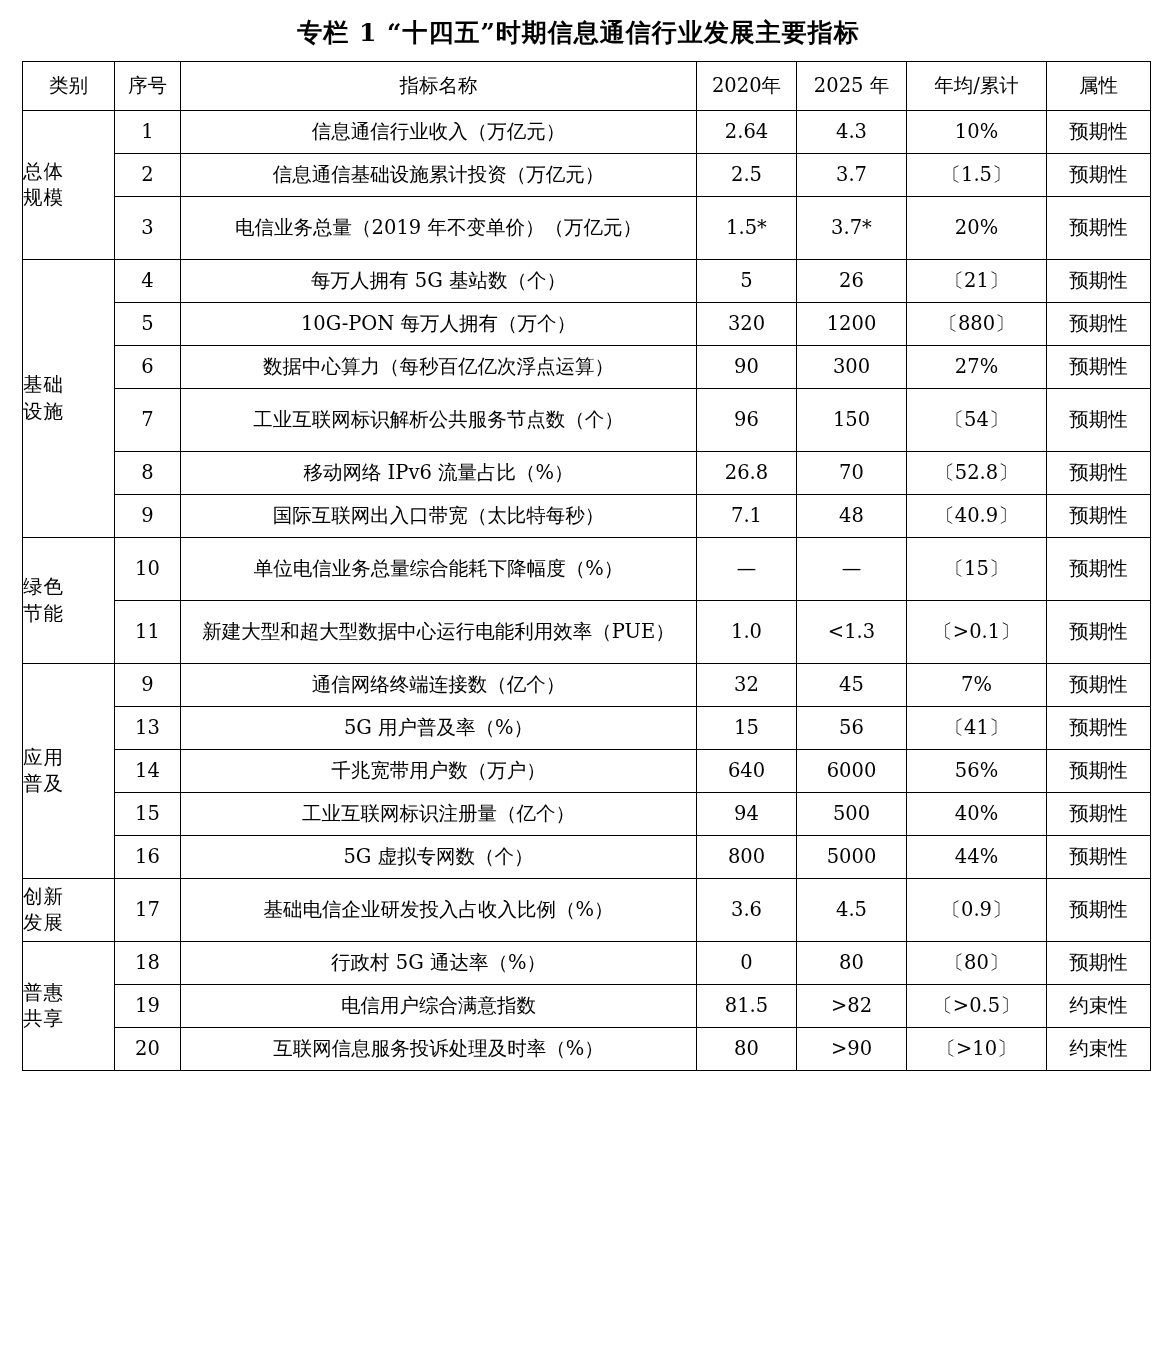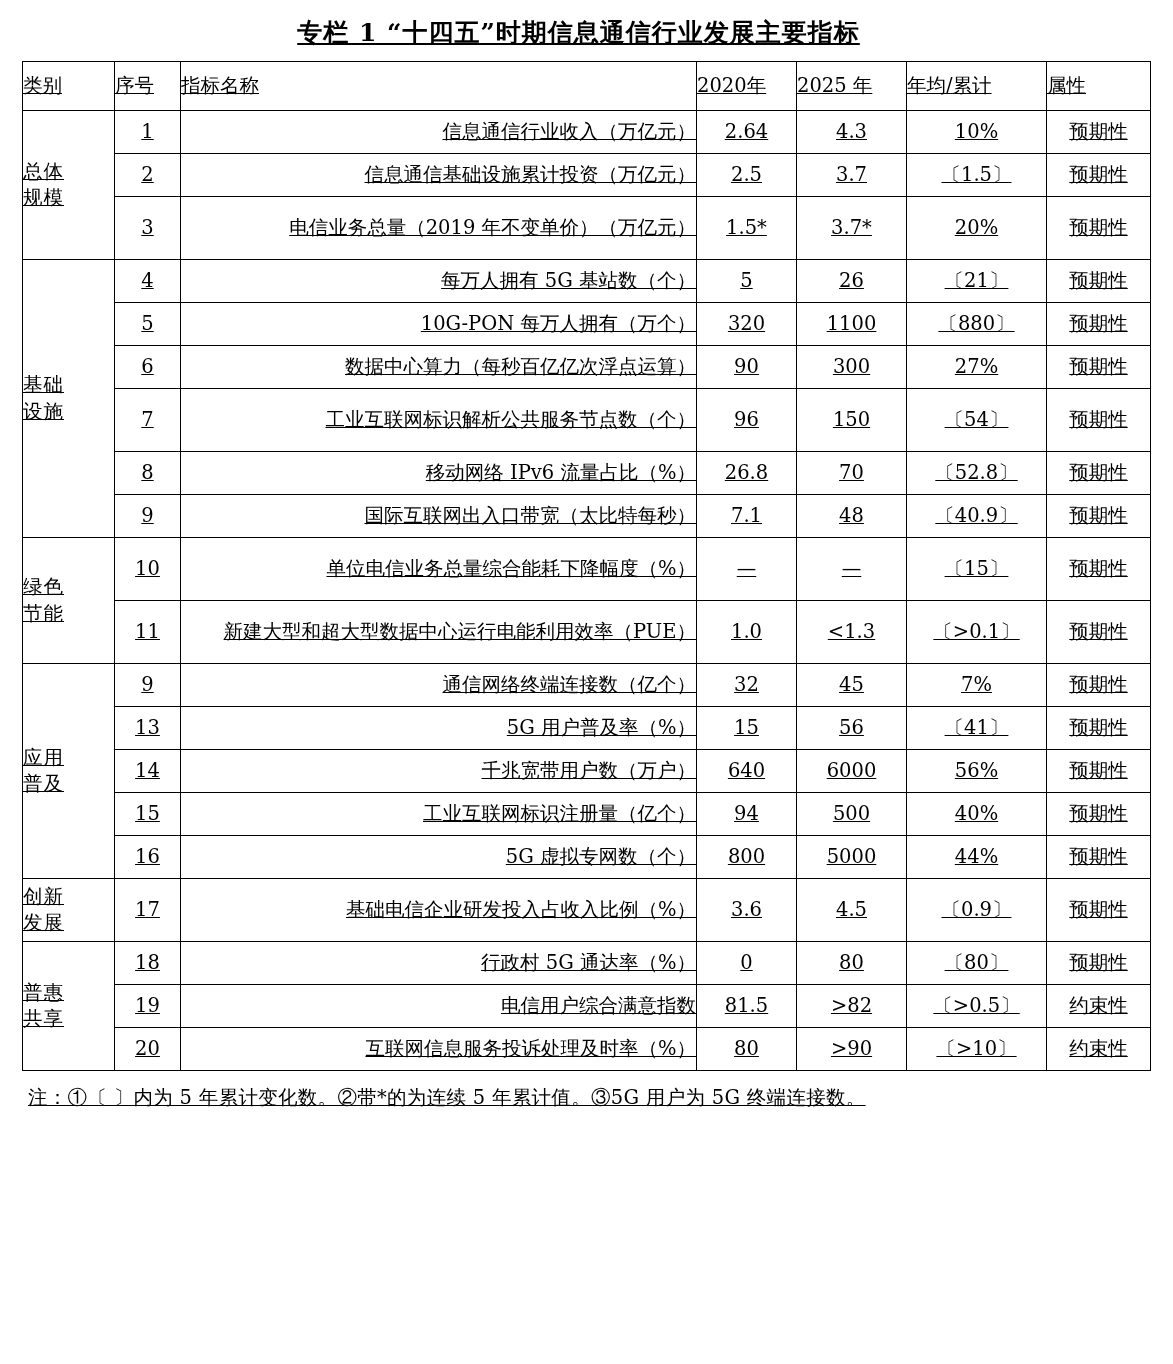--- a/index.html
+++ b/index.html
@@ -12,21 +12,20 @@
     height: 1364px;
     font-family: "DejaVu Serif", "Liberation Serif", serif;
     color: #000000;
   }
   .page {
     position: relative;
     width: 1173px;
     height: 1020px;
     box-sizing: border-box;
     padding: 10px 38px 0 22px;
-    text-decoration: underline;
   }
   .doc-title {
     text-align: center;
     font-size: 25px;
     font-weight: bold;
     letter-spacing: 1px;
     padding: 8px 0 13px 0;
     line-height: 1.2;
   }
   table.indicators {
@@ -46,34 +45,35 @@
   
   col.c-cat   { width: 92px; }
   col.c-no    { width: 66px; }
   col.c-name  { width: 516px; }
   col.c-y2020 { width: 100px; }
   col.c-y2025 { width: 110px; }
   col.c-avg   { width: 140px; }
   col.c-attr  { width: 104px; }
 
   thead td {
+    text-align: center;
     font-weight: bold;
     font-size: 21px;
     height: 48px;
   }
   td.cat {
     font-weight: bold;
     font-size: 21px;
     letter-spacing: 1px;
   }
   td.no {
     text-align: center;
   }
   td.name {
-    text-align: right;
+    text-align: center;
     padding: 5px 8px 5px 11px;
   }
   td.num, td.attr {
     text-align: center;
   }
   tr.r1 td { height: 42px; }
   tr.r2 td { height: 62px; }
 
   .note {
     font-size: 19.5px;
@@ -148,21 +148,21 @@
           <td class="name">每万人拥有 5G 基站数（个）</td>
           <td class="num">5</td>
           <td class="num">26</td>
           <td class="num">〔21〕</td>
           <td class="attr">预期性</td>
         </tr>
         <tr class="r1">
           <td class="no">5</td>
           <td class="name">10G-PON 每万人拥有（万个）</td>
           <td class="num">320</td>
-          <td class="num">1100</td>
+          <td class="num">1200</td>
           <td class="num">〔880〕</td>
           <td class="attr">预期性</td>
         </tr>
         <tr class="r1">
           <td class="no">6</td>
           <td class="name">数据中心算力（每秒百亿亿次浮点运算）</td>
           <td class="num">90</td>
           <td class="num">300</td>
           <td class="num">27%</td>
           <td class="attr">预期性</td>
@@ -291,15 +291,14 @@
           <td class="no">20</td>
           <td class="name">互联网信息服务投诉处理及时率（%）</td>
           <td class="num">80</td>
           <td class="num">&gt;90</td>
           <td class="num">〔&gt;10〕</td>
           <td class="attr">约束性</td>
         </tr>
       </tbody>
   </table>
 
-  <div class="note">注：①〔  〕内为 5 年累计变化数。②带*的为连续 5 年累计值。③5G 用户为 5G 终端连接数。</div>
 
 </div>
 
 </body></html>

